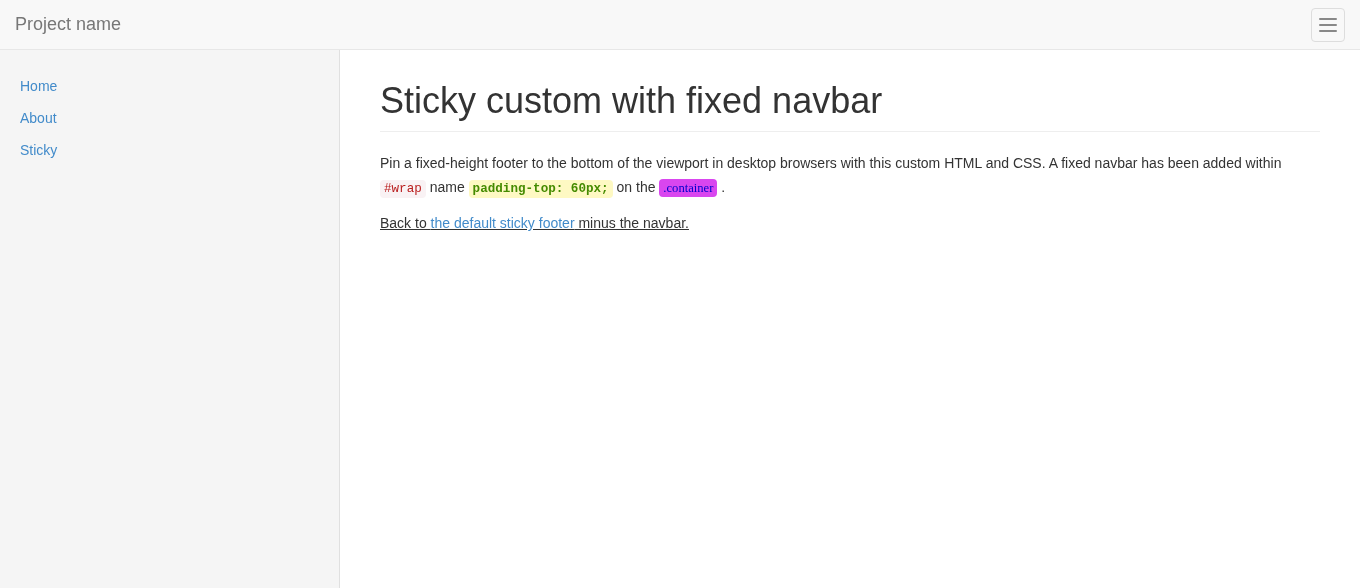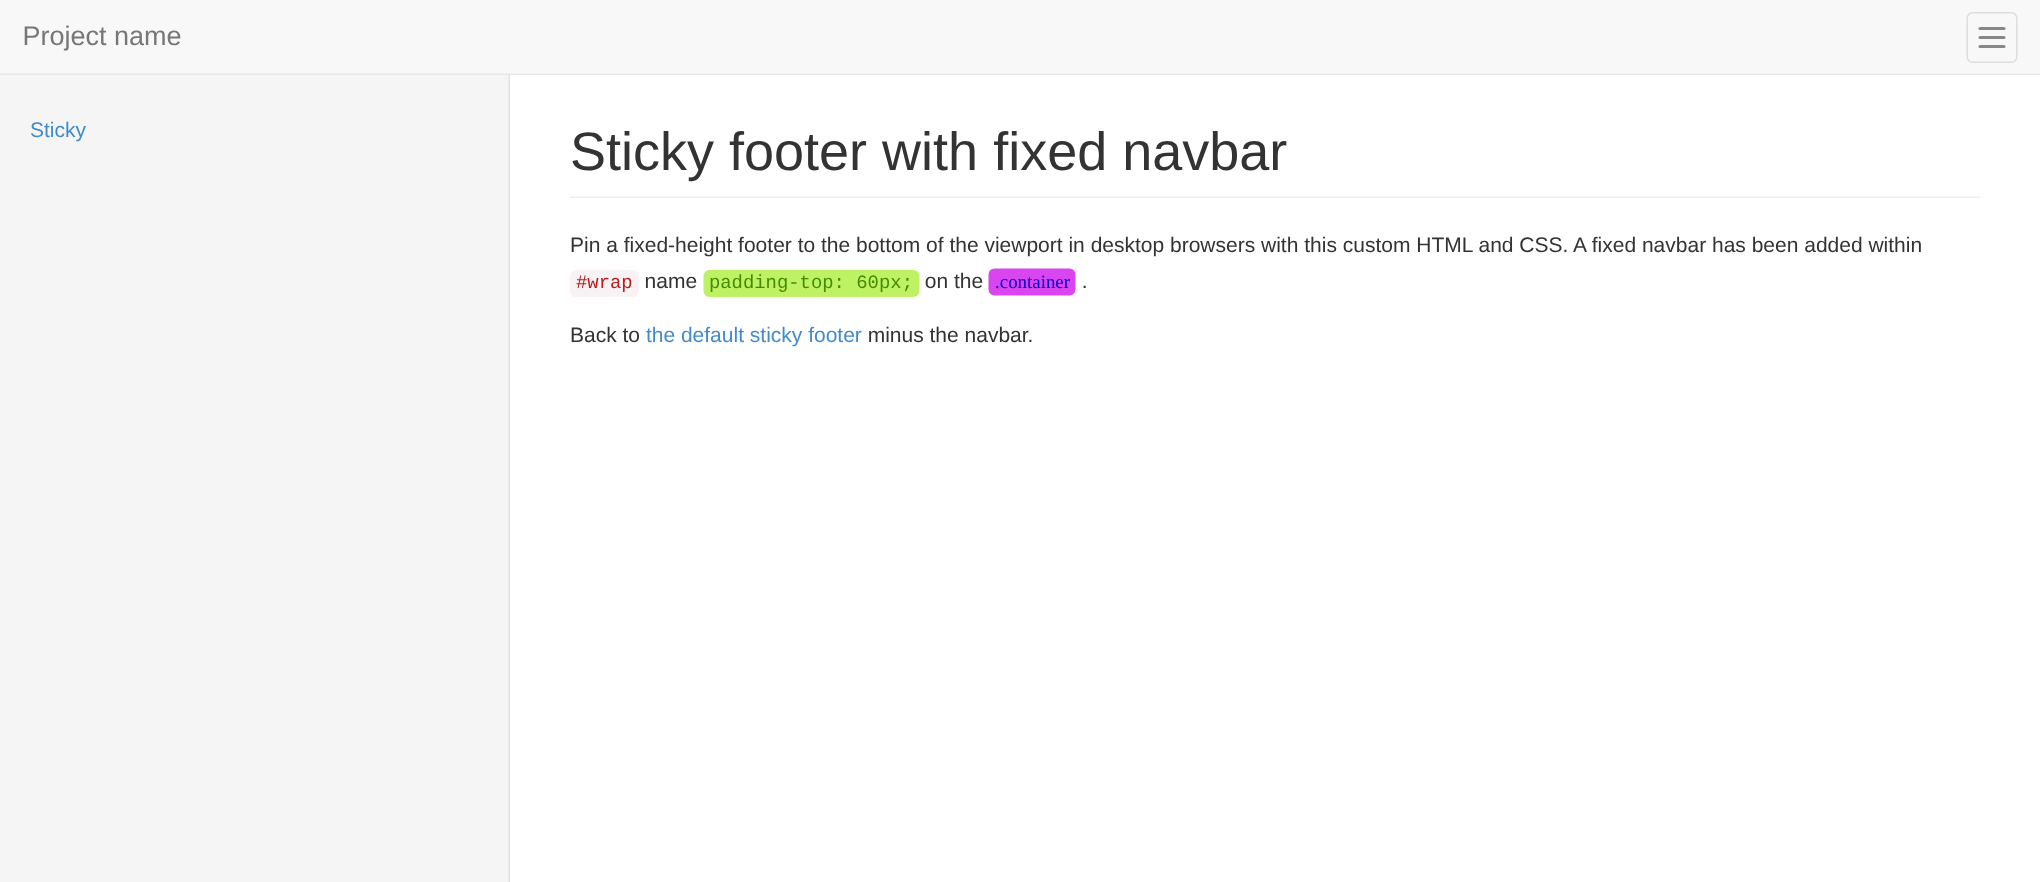--- a/index.html
+++ b/index.html
@@ -118,32 +118,34 @@
       border-radius: 4px;
     }
 
     .code-red {
       color: #b91c1c;
       background-color: #f9f2f4;
     }
 
     .code-green {
       color: #458b00;
-      background-color: #bef264;
+      background-color: #fef9c3;
+      font-weight: bold;
     }
 
     .code-blue {
       color: #0000cd;
       background-color: #d946ef;
       font-family: Liberation Serif, serif;
     }
 
     .back-link-text {
       font-size: 14px;
       color: #333;
+      text-decoration: underline;
     }
 
     .back-link-text a {
       color: #428bca;
       text-decoration: none;
     }
   </style>
 </head>
 <body>
 
@@ -154,27 +156,33 @@
     <span></span>
     <span></span>
   </button>
 </nav>
 
 <div class="layout">
 
   <aside class="sidebar">
     <ul class="sidebar-nav">
       <li>
+        <a href="#">Home</a>
+      </li>
+      <li>
+        <a href="#">About</a>
+      </li>
+      <li>
         <a href="#">Sticky</a>
       </li>
     </ul>
   </aside>
 
   <main class="main-content">
-    <h1 class="page-heading">Sticky footer with fixed navbar</h1>
+    <h1 class="page-heading">Sticky custom with fixed navbar</h1>
 
     <p class="description">
       <span>Pin a fixed-height footer to the bottom of the viewport in desktop browsers with this custom HTML and CSS. A fixed navbar has been added within </span><code class="code-inline code-red">#wrap</code><span> name </span><code class="code-inline code-green">padding-top: 60px;</code><span> on the </span><code class="code-inline code-blue">.container</code><span> .</span>
     </p>
 
     <p class="back-link-text">
       <span>Back to </span><a href="#">the default sticky footer</a><span> minus the navbar.</span>
     </p>
   </main>
 

